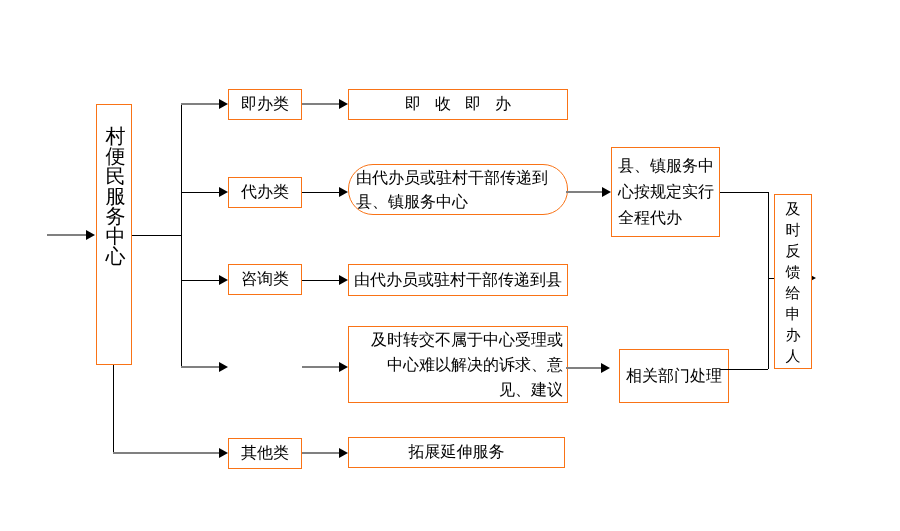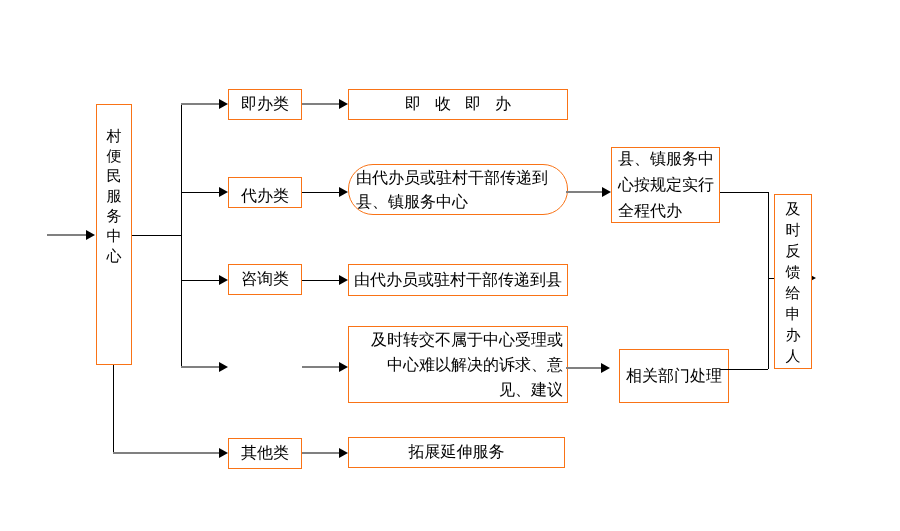--- a/index.html
+++ b/index.html
@@ -9,35 +9,35 @@
   }
   .box{
     position:absolute;border:1px solid #f97316;background:#fff;box-sizing:border-box;
     display:flex;align-items:center;justify-content:center;
     font-size:16px;line-height:1.3;text-align:center;
   }
   
   .vtext{word-break:break-all;text-align:center;}
   .vtext .col{display:block;width:17px;margin:0 auto;word-break:break-all;}
   .entry-box{left:96px;top:104px;width:36px;height:261px;align-items:flex-start;}
-  .entry-box .col{padding-top:21px;line-height:20px;font-size:15px;}
+  .entry-box .col{padding-top:21px;line-height:20px;font-size:20px;}
   .feedback-box{left:774px;top:194px;width:38px;height:175px;}
   .feedback-box .col{line-height:21px;font-size:15px;}
 
   .cat{left:228px;width:74px;height:31px;}
-  .cat1{top:89px;}  .cat2{top:177px;align-items:flex-end;} .cat3{top:264px;} .cat4{top:352px;} .cat5{top:438px;align-items:center;}
+  .cat1{top:89px;}  .cat2{top:177px;} .cat3{top:264px;} .cat4{top:352px;} .cat5{top:438px;align-items:center;}
 
   .desc{left:348px;width:220px;}
   .desc1{top:89px;height:31px;letter-spacing:14px;padding-left:14px;}
   .desc2{top:164px;height:51px;justify-content:flex-start;text-align:left;padding:2px 4px 2px 7px;line-height:24px;border-radius:25px;}
   .desc3{top:264px;height:32px;}
   .desc4{top:326px;height:77px;justify-content:flex-start;text-align:right;padding:2px 4px 2px 7px;line-height:25px;}
   .desc5{top:437px;height:31px;width:217px;}
 
-  .county-box{left:611px;top:147px;width:109px;height:76px;justify-content:flex-start;text-align:left;padding:4px 4px 4px 6px;line-height:26px;}
+  .county-box{left:611px;top:147px;width:109px;height:90px;justify-content:flex-start;text-align:left;padding:4px 4px 4px 6px;line-height:26px;}
   .dept-box{left:610px;top:349px;width:110px;height:54px;margin-left:9px;}
 
   .hline,.vline{position:absolute;background:#000;}
   .hline{height:1px;}
   .vline{width:1px;}
   .hline.gray{height:2px;background:#808080;}
   .ah{ 
     position:absolute;width:0;height:0;
     border-top:5px solid transparent;border-bottom:5px solid transparent;
     border-left:9px solid #000;

